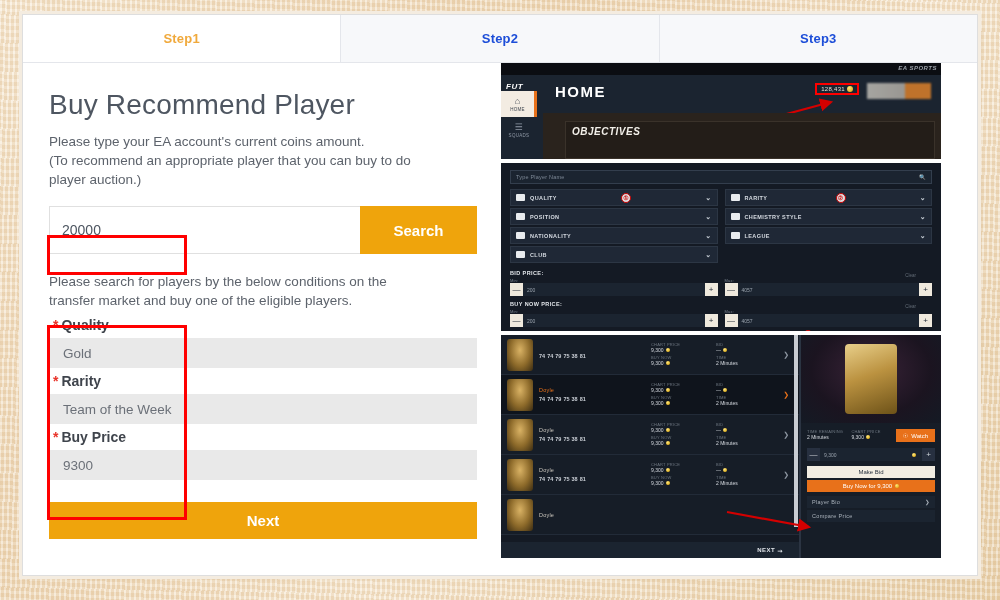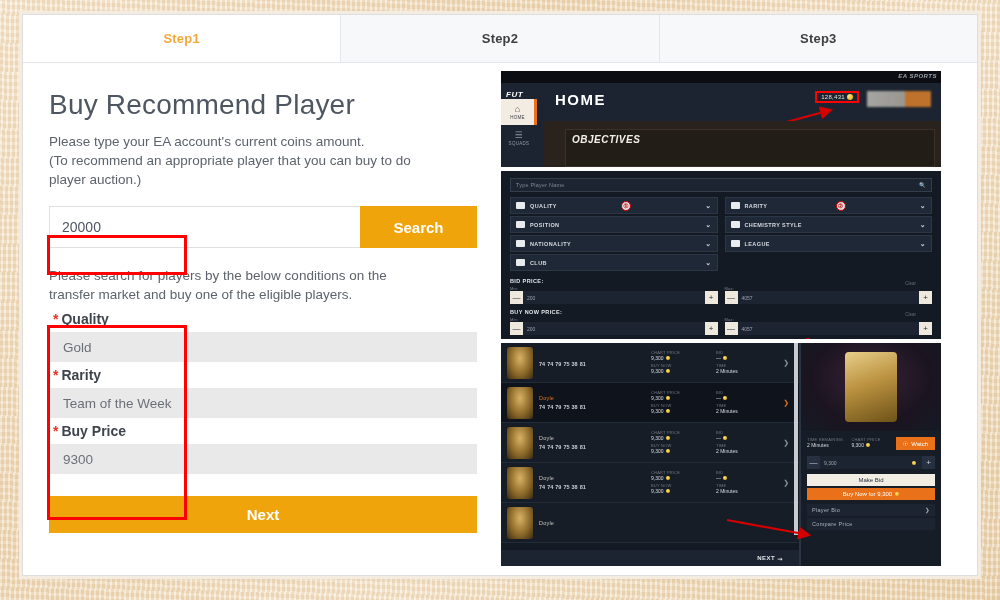--- a/index.html
+++ b/index.html
@@ -20,39 +20,39 @@
     position: absolute; left: 22px; top: 14px; width: 956px; height: 562px;
     background: #fff;
     border: 1px solid #dedede;
     box-shadow: 0 0 0 3px #f4ece0, 1px 1px 4px rgba(120,90,50,.25);
   }
   
   #tabs { display: flex; height: 48px; border-bottom: 1px solid #e4e6eb; }
   .tab {
     flex: 1; display: flex; align-items: center; justify-content: center;
     font-size: 13px; font-weight: 600; letter-spacing: .2px;
-    color: #404040; background: #f7f8fa;
+    color: #1d4ed8; background: #f7f8fa;
     border-right: 1px solid #e4e6eb; cursor: pointer; user-select: none;
   }
   .tab:last-child { border-right: none; }
   .tab.active { background: #fff; color: #f0a93c; }
   
   #body { display: flex; height: 521px; }
   #left { width: 478px; padding: 26px 24px 0 26px; position: relative; }
   #right { flex: 1; padding: 14px 16px 0 12px; position: relative; }
 
   h1#title {
     font-size: 28px; font-weight: 400; color: #4e5661;
     letter-spacing: .2px; margin-bottom: 11px;
   }
   .lead { font-size: 13.5px; line-height: 19px; color: #5d636c; }
   .lead.second { margin-top: 18px; margin-bottom: 7px; }
 
   
-  #search-row { display: flex; margin-top: 17px; height: 42px; }
+  #search-row { display: flex; margin-top: 17px; height: 48px; }
   #coins-input {
     flex: 1; border: 1px solid #e0e0e0; border-right: none;
     font-size: 14px; color: #4e5661; padding: 0 12px;
     font-family: "Liberation Sans", sans-serif; background: #fff; outline: none;
   }
   #search-btn {
     width: 117px; background: #efa40c; color: #fff; border: none;
     font-size: 15px; font-weight: 700; cursor: pointer;
     font-family: "Liberation Sans", sans-serif;
   }
@@ -71,21 +71,21 @@
     width: 100%; height: 37px; margin-top: 22px; background: #efa40c;
     color: #fff; border: none; font-size: 15px; font-weight: 700;
     cursor: pointer; font-family: "Liberation Sans", sans-serif;
   }
   
   .redbox { position: absolute; border: 3px solid #ff0000; pointer-events: none; }
   #rb-input  { left: 24px; top: 172px; width: 140px; height: 40px; }
   #rb-fields { left: 24px; top: 262px; width: 140px; height: 195px; }
 
   
-  .panel { position: absolute; background: #141a24; overflow: hidden; margin-top: 8px; }
+  .panel { position: absolute; background: #141a24; overflow: hidden; }
   #panel-home   { left: 0px;  top: 0px;   width: 440px; height: 96px; }
   #panel-filter { left: 0px;  top: 100px; width: 440px; height: 168px; }
   #panel-list   { left: 0px;  top: 272px; width: 440px; height: 223px; }
 
   
   .ea-topbar { height: 12px; background: #0b0d12; position: relative; }
   .ea-logo {
     position: absolute; right: 4px; top: 2px; font-size: 6px; color: #9aa0a8;
     font-style: italic; font-weight: 700; letter-spacing: .5px;
   }

